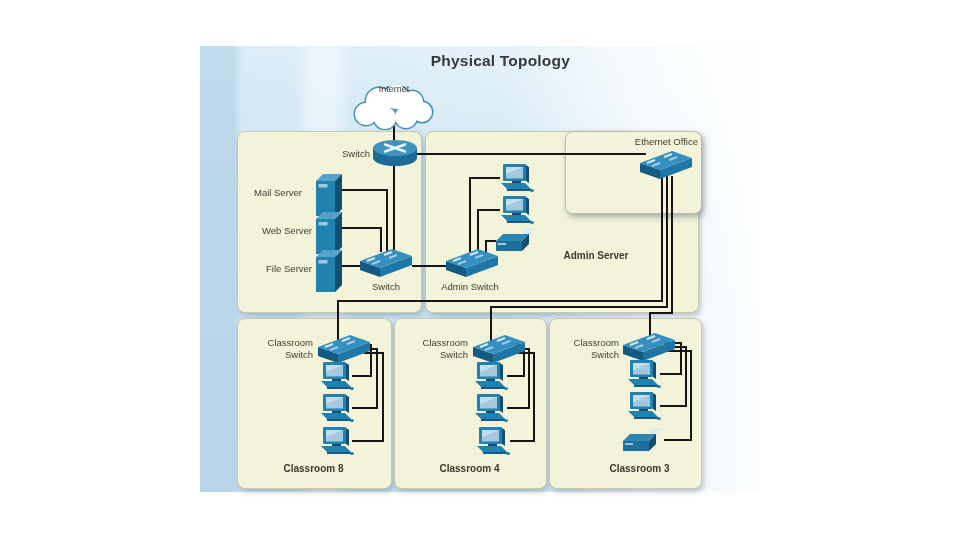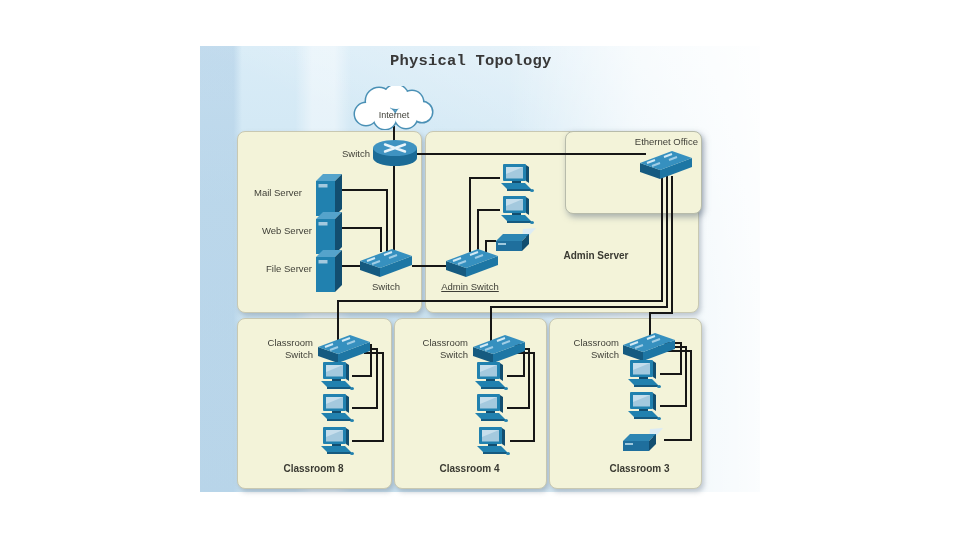--- a/index.html
+++ b/index.html
@@ -13,22 +13,22 @@
       linear-gradient(90deg, rgba(255,255,255,0) 55%, rgba(255,255,255,.65) 78%, rgba(255,255,255,.92) 100%),
       linear-gradient(205deg, rgba(255,255,255,.55) 0%, rgba(255,255,255,0) 38%),
       linear-gradient(180deg, #d9ecf7 0%, #cfe6f3 35%, #cbe3f1 100%);
   }
   .room{position:absolute;background:#f3f3d9;border:1px solid #c8c8b2;border-radius:8px;
         box-shadow:2px 3px 5px rgba(100,115,135,.38);}
   #box-ethernet{box-shadow:2px 3px 6px rgba(90,105,125,.5);border-color:#b7bbaa;}
   .lbl{position:absolute;font-size:9.5px;color:#3f3f37;line-height:1.2;}
   .r{text-align:right;} .c{text-align:center;}
   .b{font-weight:bold;color:#3a3a32;}
-  #title{position:absolute;left:390px;top:52px;width:180px;text-align:left;
-         font-size:15.5px;font-weight:bold;color:#383838;letter-spacing:.2px;font-family:Liberation Mono, monospace;}
+  #title{position:absolute;left:390px;top:52px;width:180px;text-align:right;
+         font-size:15.5px;font-weight:bold;color:#383838;letter-spacing:.2px;}
   svg.dev{position:absolute;overflow:visible;}
   #cables{position:absolute;left:0;top:0;pointer-events:none;}
   #defs{position:absolute;width:0;height:0;}
 </style>
 </head>
 <body>
 
 <svg id="defs" aria-hidden="true">
   <defs>
     <symbol id="sym-switch" viewBox="0 0 56 34">
@@ -129,21 +129,21 @@
       <path d="M510,353 H534 V441 H510"></path>
       <path d="M658,343 H681 V374 H660"></path>
       <path d="M658,347 H686 V406 H660"></path>
       <path d="M658,351 H691 V440 H664"></path>
     </g>
   </svg>
 
   <svg class="dev" style="left:352px;top:86px;width:84px;height:44px;">
       <use href="#sym-cloud"></use>
     </svg>
-  <div class="lbl c" style="left:366px;top:110px;width:56px;font-size:9px;">Internet</div>
+  <div class="lbl c" style="left:366px;top:84px;width:56px;font-size:9px;">Internet</div>
   <svg class="dev" style="left:372px;top:139px;width:46px;height:30px;">
       <use href="#sym-router"></use>
     </svg>
   <div class="lbl r" style="left:326px;top:148px;width:44px;">Switch</div>
 
   <svg class="dev" style="left:316px;top:174px;width:26px;height:42px;">
       <use href="#sym-server"></use>
     </svg>
   <div class="lbl r" style="left:244px;top:187px;width:68px;text-align:center;">Mail Server</div>
   <svg class="dev" style="left:316px;top:212px;width:26px;height:42px;">
@@ -164,21 +164,21 @@
     </svg>
   <svg class="dev" style="left:500px;top:196px;width:34px;height:30px;">
       <use href="#sym-pc"></use>
     </svg>
   <svg class="dev" style="left:495px;top:228px;width:42px;height:26px;">
       <use href="#sym-printer"></use>
     </svg>
   <svg class="dev" style="left:444px;top:246px;width:56px;height:34px;">
       <use href="#sym-switch"></use>
     </svg>
-  <div class="lbl c" style="left:425px;top:281px;width:90px;text-decoration:underline;">Admin Switch</div>
+  <div class="lbl c" style="left:425px;top:281px;width:90px;">Admin Switch</div>
   <div class="lbl c b" style="left:550px;top:250px;width:92px;font-size:10px;">Admin Server</div>
 
   <div class="lbl r" style="left:600px;top:136px;width:98px;">Ethernet Office</div>
   <svg class="dev" style="left:638px;top:148px;width:56px;height:34px;">
       <use href="#sym-switch"></use>
     </svg>
 
   <svg class="dev" style="left:316px;top:332px;width:56px;height:34px;">
       <use href="#sym-switch"></use>
     </svg>

